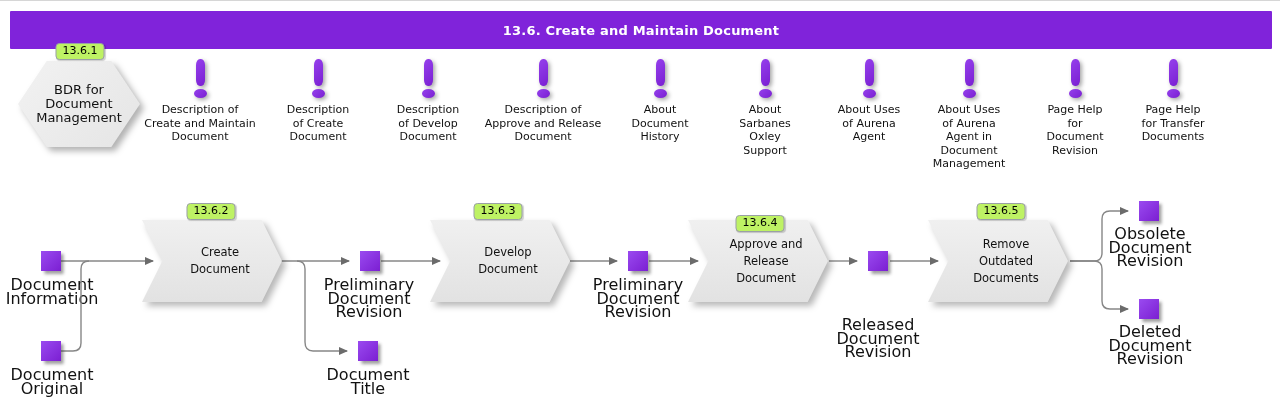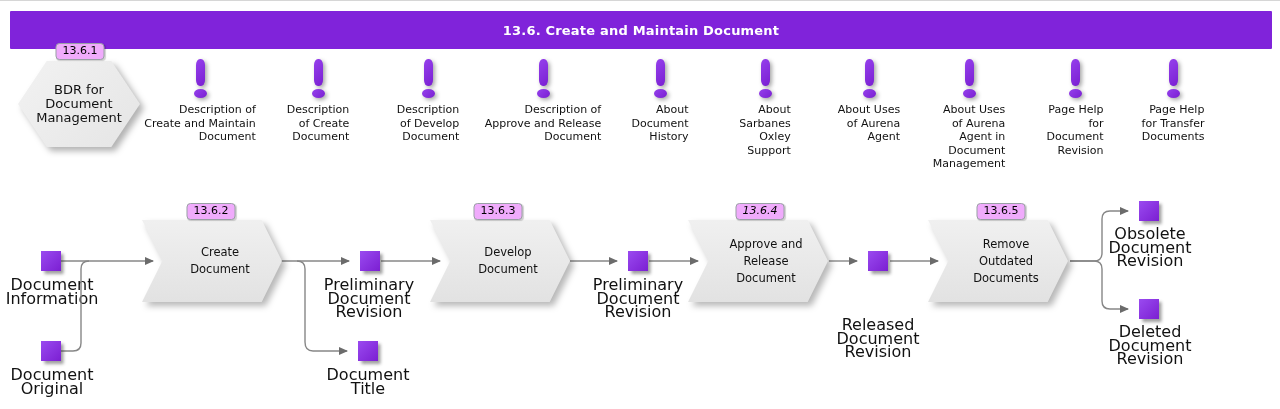--- a/index.html
+++ b/index.html
@@ -7,21 +7,21 @@
        font-family:"DejaVu Sans","Liberation Sans",sans-serif;color:#111;
        border-top:1px solid #d6d6d6;box-sizing:border-box;}
   .abs{position:absolute;}
 
   
   .titlebar{left:10px;top:10px;width:1262px;height:38px;background:#8023da;
             border-radius:1px;color:#fff;font-weight:bold;font-size:13px;
             display:flex;align-items:center;justify-content:center;letter-spacing:.2px;}
 
   
-  .badge{background:#f0abfc;border:1px solid #9aa0a6;border-radius:4px;
+  .badge{background:#bef264;border:1px solid #9aa0a6;border-radius:4px;
          padding:0 6px;height:15px;line-height:14px;font-size:11px;color:#000;
          transform:translateX(-50%);box-shadow:1px 1px 1px rgba(0,0,0,.18);
          white-space:nowrap;z-index:5;}
 
   
   .hex-wrap{left:18px;top:60px;width:122px;height:86px;
             filter:drop-shadow(4px 4px 3px rgba(0,0,0,.30));}
   .hex{width:100%;height:100%;background:linear-gradient(135deg,#f2f2f2,#e5e5e5);
        clip-path:polygon(0% 50%,23.5% 0%,76.5% 0%,100% 50%,76.5% 100%,23.5% 100%);
        display:flex;align-items:center;justify-content:center;text-align:center;
@@ -29,21 +29,21 @@
 
   
   .info-item{top:58px;width:150px;display:flex;flex-direction:column;
              align-items:center;cursor:pointer;}
   .excl{height:40px;display:flex;flex-direction:column;align-items:center;
         filter:drop-shadow(2.5px 2.5px 2px rgba(0,0,0,.35));}
   .excl .bar{width:9px;height:27px;border-radius:4px/6px;
              background:linear-gradient(135deg,#9540ec,#7a1fd2);}
   .excl .dot{width:13px;height:9px;border-radius:50%;margin-top:3px;
              background:linear-gradient(135deg,#9540ec,#7a1fd2);}
-  .info-label{margin-top:4px;text-align:right;font-size:11px;line-height:13.5px;
+  .info-label{margin-top:4px;text-align:center;font-size:11px;line-height:13.5px;
               white-space:pre-line;}
 
   
   .chev-wrap{top:219px;width:140px;height:82px;
              filter:drop-shadow(4px 4px 3px rgba(0,0,0,.28));z-index:3;}
   .chev{width:100%;height:100%;background:linear-gradient(180deg,#f0f0f0,#e2e2e2);
         clip-path:polygon(0 0,85.5% 0,100% 50%,85.5% 100%,0 100%,14.5% 50%);
         display:flex;align-items:center;justify-content:center;text-align:center;
         padding-left:16px;box-sizing:border-box;white-space:pre-line;
         font-size:11.5px;line-height:17px;cursor:pointer;}
@@ -182,21 +182,21 @@
       <div class="bar"></div>
       <div class="dot"></div>
     </div>
   <div class="info-label">Page Help
 for Transfer
 Documents</div>
 </div>
 
 <div class="badge abs" style="left:211px;top:202px;">13.6.2</div>
 <div class="badge abs" style="left:498px;top:202px;">13.6.3</div>
-<div class="badge abs" style="left:760px;top:202px;font-style:italic;">13.6.4</div>
+<div class="badge abs" style="left:760px;top:214px;">13.6.4</div>
 <div class="badge abs" style="left:1001px;top:202px;">13.6.5</div>
 
 <div class="chev-wrap abs" style="left:142px;">
   <div class="chev">Create
 Document</div>
 </div>
 <div class="chev-wrap abs" style="left:430px;">
   <div class="chev">Develop
 Document</div>
 </div>

